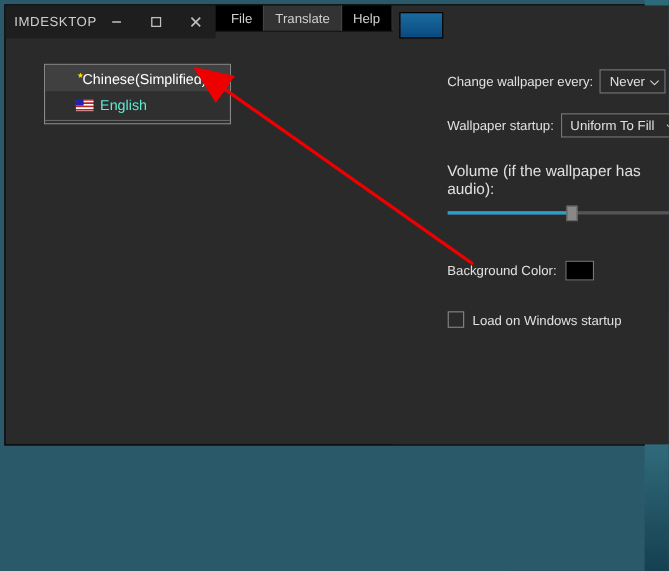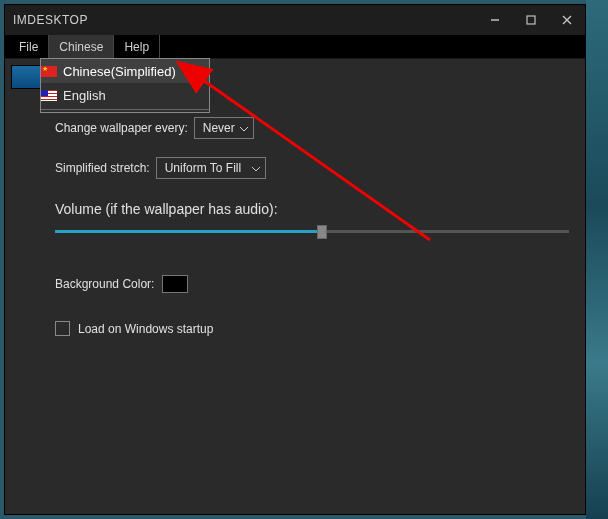--- a/index.html
+++ b/index.html
@@ -5,21 +5,21 @@
   * { box-sizing: border-box; margin: 0; padding: 0; font-family: "Segoe UI", Arial, sans-serif; }
   body { width: 608px; height: 519px; background: #2a5a6a; position: relative; overflow: hidden; }
   
   
   .watermark { position: absolute; left: 20px; top: 20px; color: rgba(180,220,220,0.18); font-size: 26px; font-weight: bold; pointer-events: none; }
   .watermark-sub { position: absolute; left: 90px; top: 52px; color: rgba(120,200,120,0.20); font-size: 13px; pointer-events: none; }
   
   
   .desktop-peek { position: absolute; right: 0; top: 0; width: 22px; height: 519px; background: linear-gradient(180deg, #2d6a7a 0%, #1a4a5a 40%, #3a7a8a 70%, #154050 100%); }
   
-  .window { position: absolute; left: 4px; top: 4px; width: 582px; height: 511px; background: #2a2a2a; border: 1px solid #000; display: flex; flex-direction: column; }
+  .window { position: absolute; left: 4px; top: 4px; width: 582px; height: 401px; background: #2a2a2a; border: 1px solid #000; display: flex; flex-direction: row; }
   
   .titlebar { height: 30px; background: #1e1e1e; display: flex; align-items: center; padding-left: 8px; color: #d0d0d0; font-size: 12px; letter-spacing: 0.5px; }
   .titlebar .spacer { flex: 1; }
   .titlebtn { width: 36px; height: 30px; display: flex; align-items: center; justify-content: center; color: #c0c0c0; }
   
   .menubar { height: 24px; background: #000000; border-bottom: 1px solid #1a1a1a; display: flex; align-items: stretch; padding-left: 4px; }
   .menuitem { padding: 0 10px; font-size: 12px; color: #d0d0d0; display: flex; align-items: center; border-right: 1px solid #444; }
   .menuitem.active { background: #333; }
   
   .content { flex: 1; display: flex; background: #2a2a2a; }
@@ -42,23 +42,23 @@
   .slider-fill { position: absolute; left: 0; top: 5px; height: 3px; background: #2aa0c8; }
   .slider-thumb { position: absolute; top: 0; width: 10px; height: 14px; background: #888; border: 1px solid #666; }
   
   .colorbox { margin-left: 8px; width: 26px; height: 18px; border: 1px solid #777; background: #000; }
   
   .checkbox { width: 15px; height: 15px; border: 1px solid #888; background: #2a2a2a; margin-right: 8px; }
   .startup-row { margin-top: 28px; display: flex; align-items: center; font-size: 12px; color: #e0e0e0; text-align: right; }
   
   
   .dropdown { position: absolute; left: 40px; top: 58px; width: 170px; background: #2f2f2f; border: 1px solid #888; z-index: 20; font-size: 13px; color: #e0e0e0; }
-  .dd-item { height: 24px; display: flex; align-items: center; padding: 0 0; }
+  .dd-item { height: 24px; display: flex; align-items: center; padding: 0 28px; }
   .dd-item.hl { background: #404040; color: #fff; }
-  .dd-item.dim { color: #e5e5e5; }
+  .dd-item.dim { color: #5eead4; }
   .dd-sep { height: 1px; background: #666; margin: 2px 0; }
   .flag { width: 16px; height: 11px; margin-right: 6px; display: inline-block; }
   .flag-cn { background: #d22; position: relative; }
   .flag-cn::after { content:"★"; color:#fd0; font-size:7px; position:absolute; left:1px; top:-1px; }
   .flag-us { background: linear-gradient(#b22 50%, #fff 50%); background-size: 100% 3px; position: relative; }
   .flag-us::before { content:""; position:absolute; left:0; top:0; width:7px; height:6px; background:#22a; }
   
   
   .arrow-svg { position: absolute; left: 0; top: 0; pointer-events: none; z-index: 30; }
 </style>
@@ -87,21 +87,21 @@
     <div class="titlebtn">
       <svg width="10" height="10">
           <line x1="1" y1="1" x2="9" y2="9" stroke="#c0c0c0" stroke-width="1.5"></line>
           <line x1="9" y1="1" x2="1" y2="9" stroke="#c0c0c0" stroke-width="1.5"></line>
         </svg>
     </div>
   </div>
 
   <div class="menubar">
     <div class="menuitem">File</div>
-    <div class="menuitem active">Chinese</div>
+    <div class="menuitem active">Translate</div>
     <div class="menuitem">Help</div>
   </div>
 
   <div class="content">
     <div class="thumbrail">
       <div class="thumb"></div>
     </div>
     <div class="panel">
 
       <div class="row first">
@@ -110,21 +110,21 @@
           <span>Never</span>
           <span class="caret">
             <svg width="8" height="5">
                 <polyline points="0,0 4,4 8,0" fill="none" stroke="#ccc" stroke-width="1"></polyline>
               </svg>
           </span>
         </div>
       </div>
 
       <div class="row" style="margin-top:18px">
-        <label>Simplified stretch:</label>
+        <label>Wallpaper startup:</label>
         <div class="select" style="min-width:110px">
           <span>Uniform To Fill</span>
           <span class="caret">
             <svg width="8" height="5">
                 <polyline points="0,0 4,4 8,0" fill="none" stroke="#ccc" stroke-width="1"></polyline>
               </svg>
           </span>
         </div>
       </div>
 

